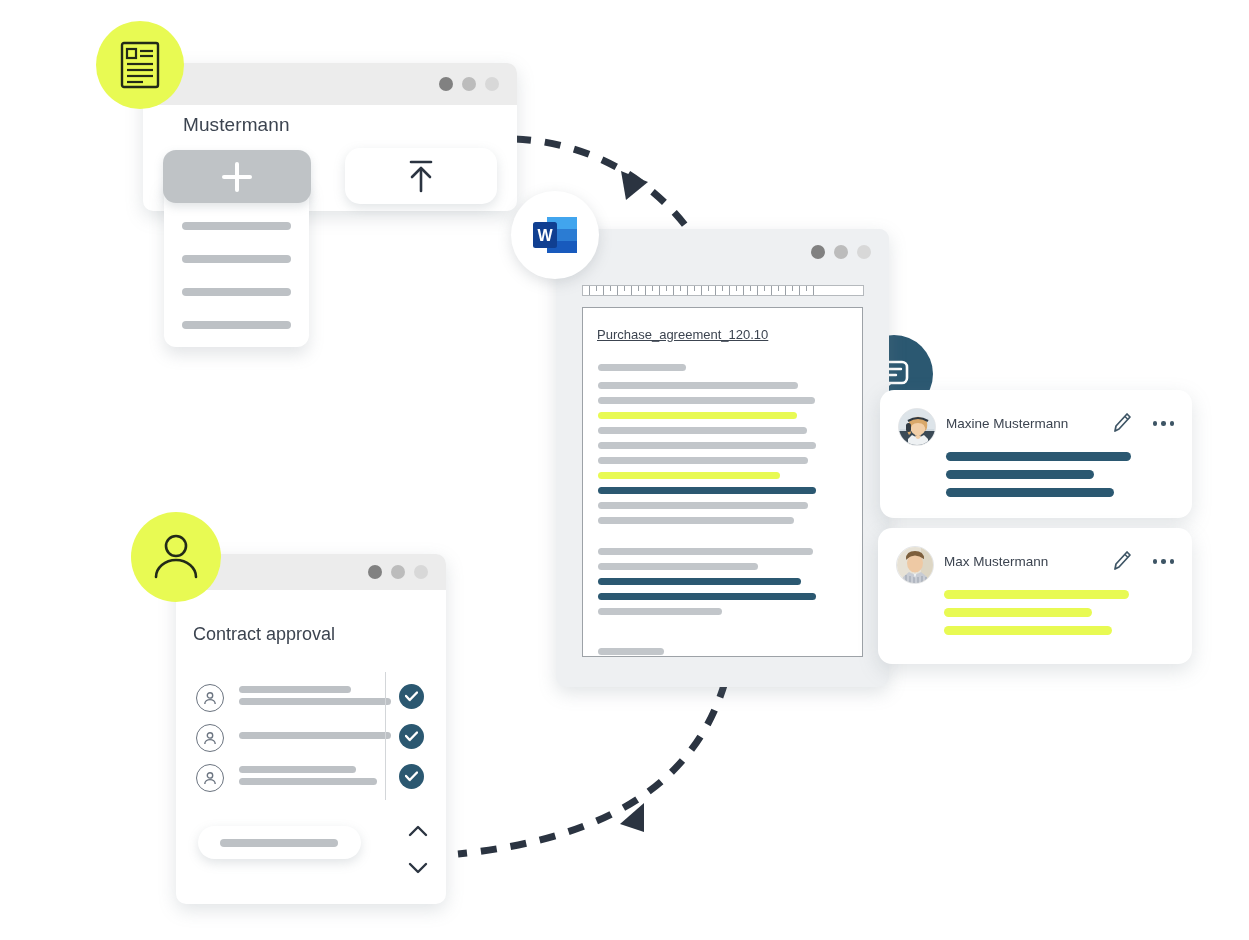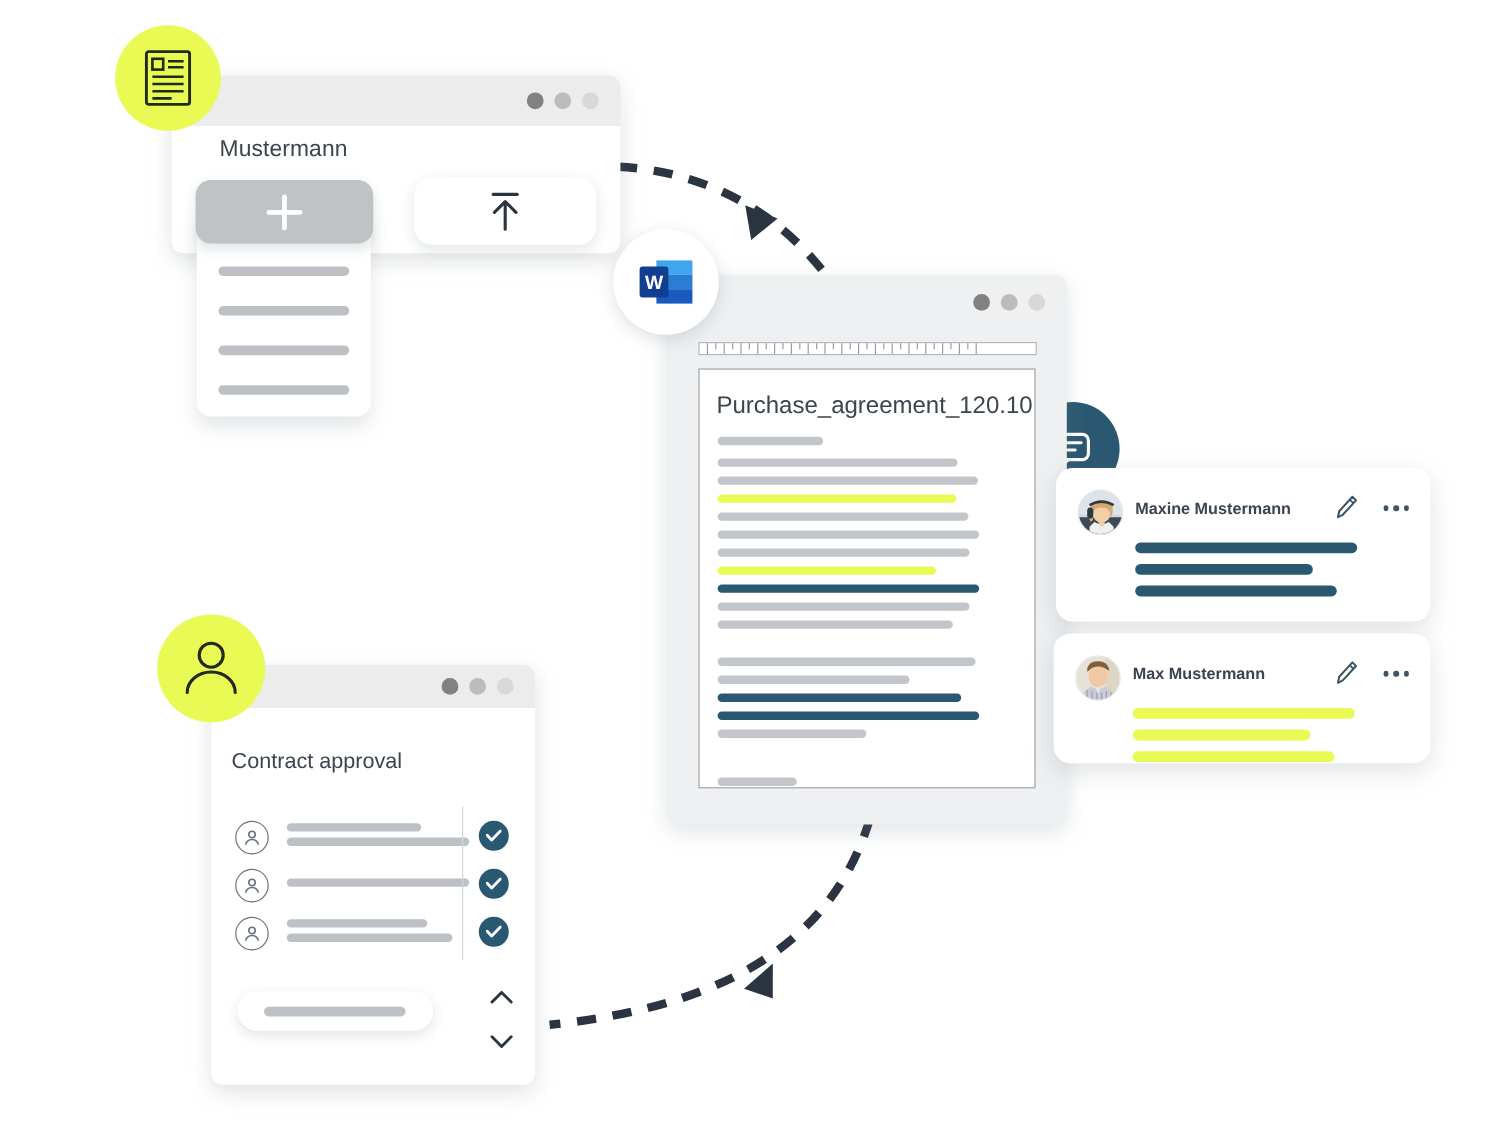--- a/index.html
+++ b/index.html
@@ -68,35 +68,35 @@
   
   #doc-win { left: 556px; top: 229px; width: 333px; height: 458px;
              background: #eef0f2; }
   #doc-win .win-bar { height: 46px; background: #eef0f2; }
   #doc-ruler { position: absolute; left: 582px; top: 285px; width: 282px;
                height: 11px; background: #fff; border: 1px solid #b5b9bd;
                display: flex; align-items: flex-start; }
   #doc-ruler .tk { width: 1px; background: #9aa0a6; margin-left: 6px; }
   #doc-page { position: absolute; left: 582px; top: 307px; width: 281px;
               height: 350px; background: #fff; border: 1px solid #9da2a7; }
-  #doc-title { position: absolute; left: 597px; top: 327px; font-size: 20px;
-               color: #3c4450; }
+  #doc-title { position: absolute; left: 597px; top: 327px; font-size: 13px;
+               color: #3c4450; text-decoration: underline; }
   #doc-lines { position: absolute; left: 598px; top: 364px; width: 240px; }
   #doc-lines .dl { height: 7px; border-radius: 3.5px; }
 
   
   .cmt { position: absolute; background: #fff; border-radius: 14px;
          box-shadow: 0 7px 20px rgba(120,130,140,.22); }
   #cmt1 { left: 880px; top: 390px; width: 312px; height: 128px; }
-  #cmt2 { left: 878px; top: 528px; width: 314px; height: 108px; }
+  #cmt2 { left: 878px; top: 528px; width: 314px; height: 136px; }
   .cmt .av { position: absolute; left: 18px; top: 18px; width: 38px;
              height: 38px; border-radius: 50%; overflow: hidden;
              border: 1px solid #e4e6e8; }
   .cmt .nm { position: absolute; left: 66px; top: 26px; font-size: 13.5px;
-             color: #3c4450; font-weight: bold; }
+             color: #3c4450; }
   .cmt .pencil { position: absolute; right: 60px; top: 22px; }
   .cmt .more { position: absolute; right: 18px; top: 31px; display: flex;
                gap: 4px; }
   .cmt .more i { width: 4.5px; height: 4.5px; border-radius: 50%;
                  background: #3e5565; display: block; }
   .cmt .body { position: absolute; left: 66px; top: 62px; width: 228px; }
   .cmt .body .bl { height: 9px; border-radius: 4.5px; margin-bottom: 9px; }
 
   
   #ca-win { left: 176px; top: 554px; width: 270px; height: 350px; }

